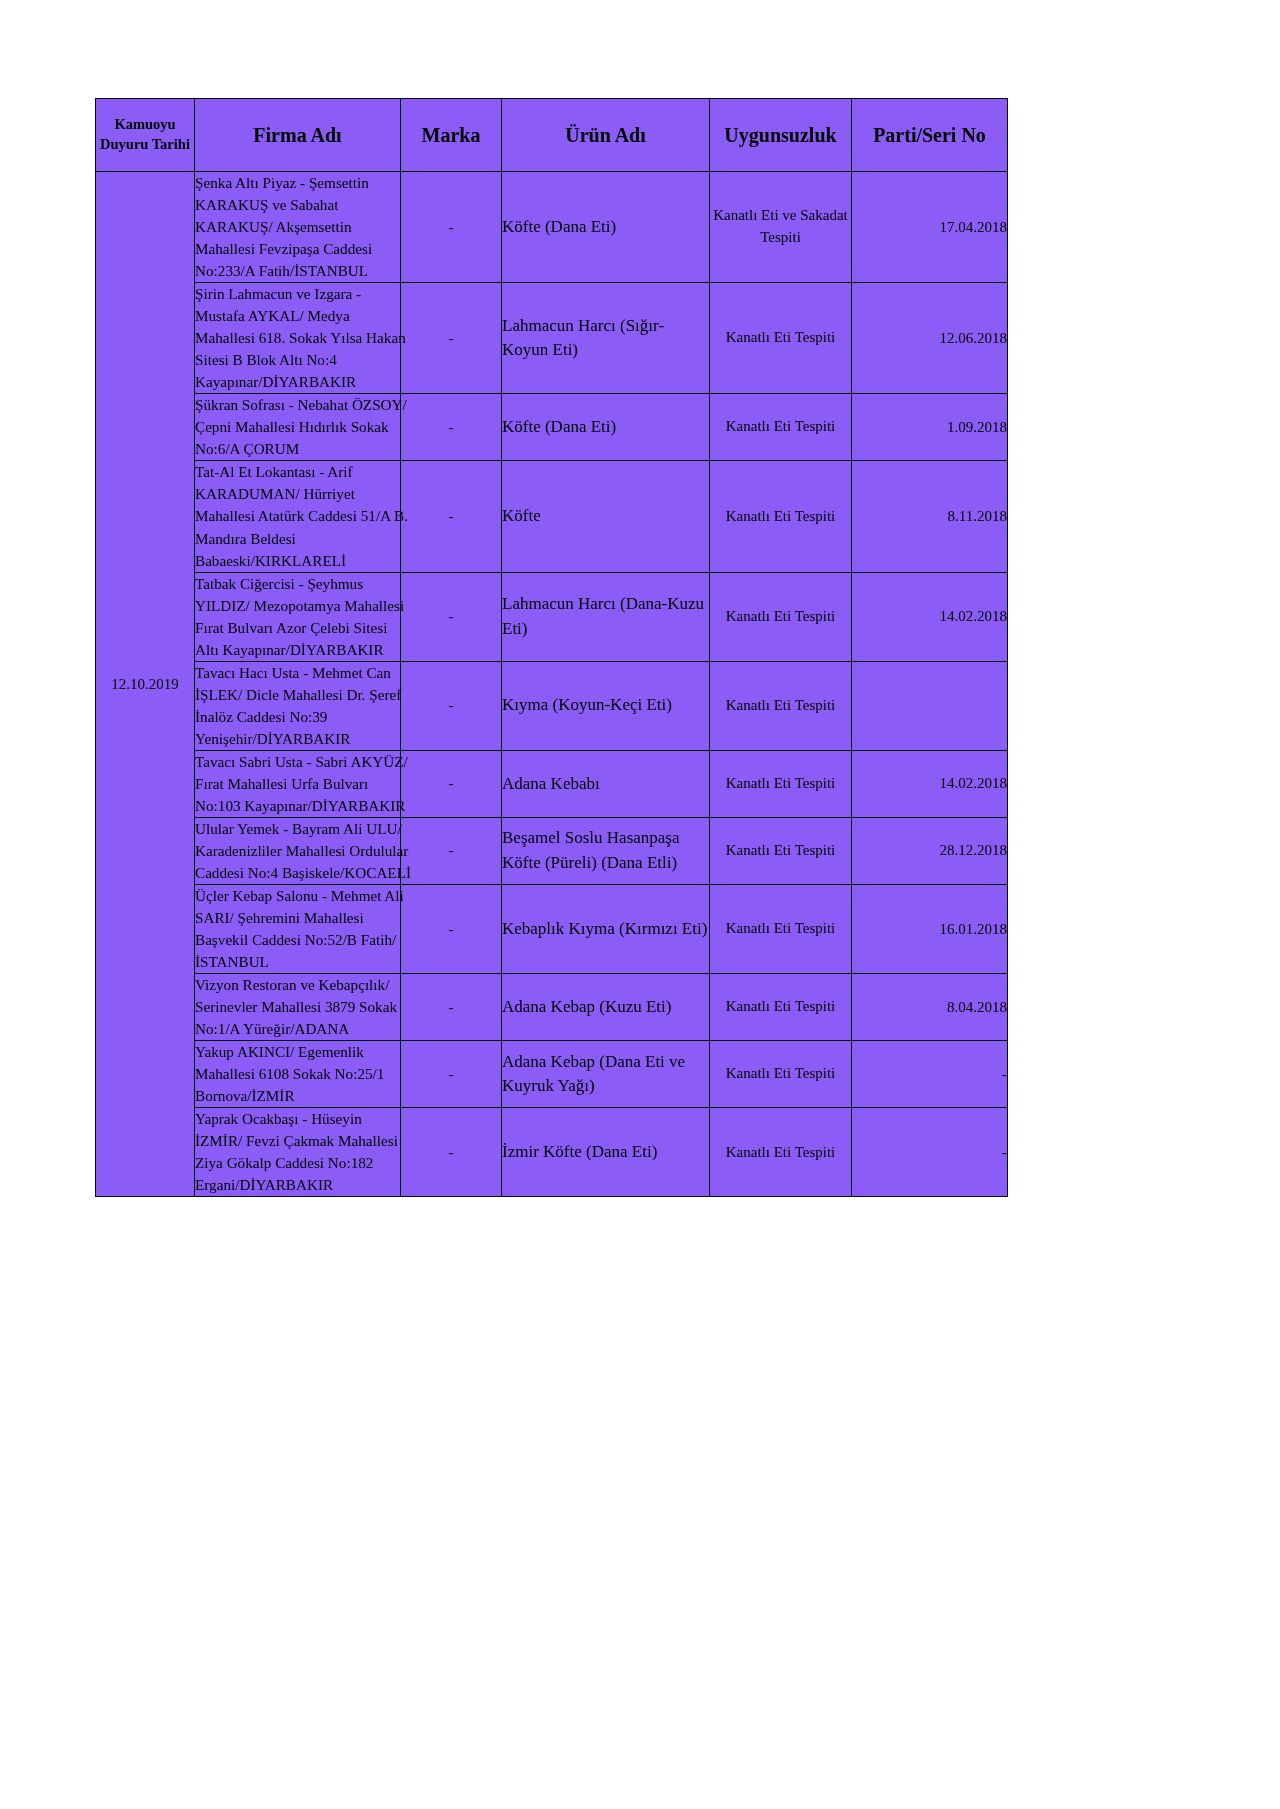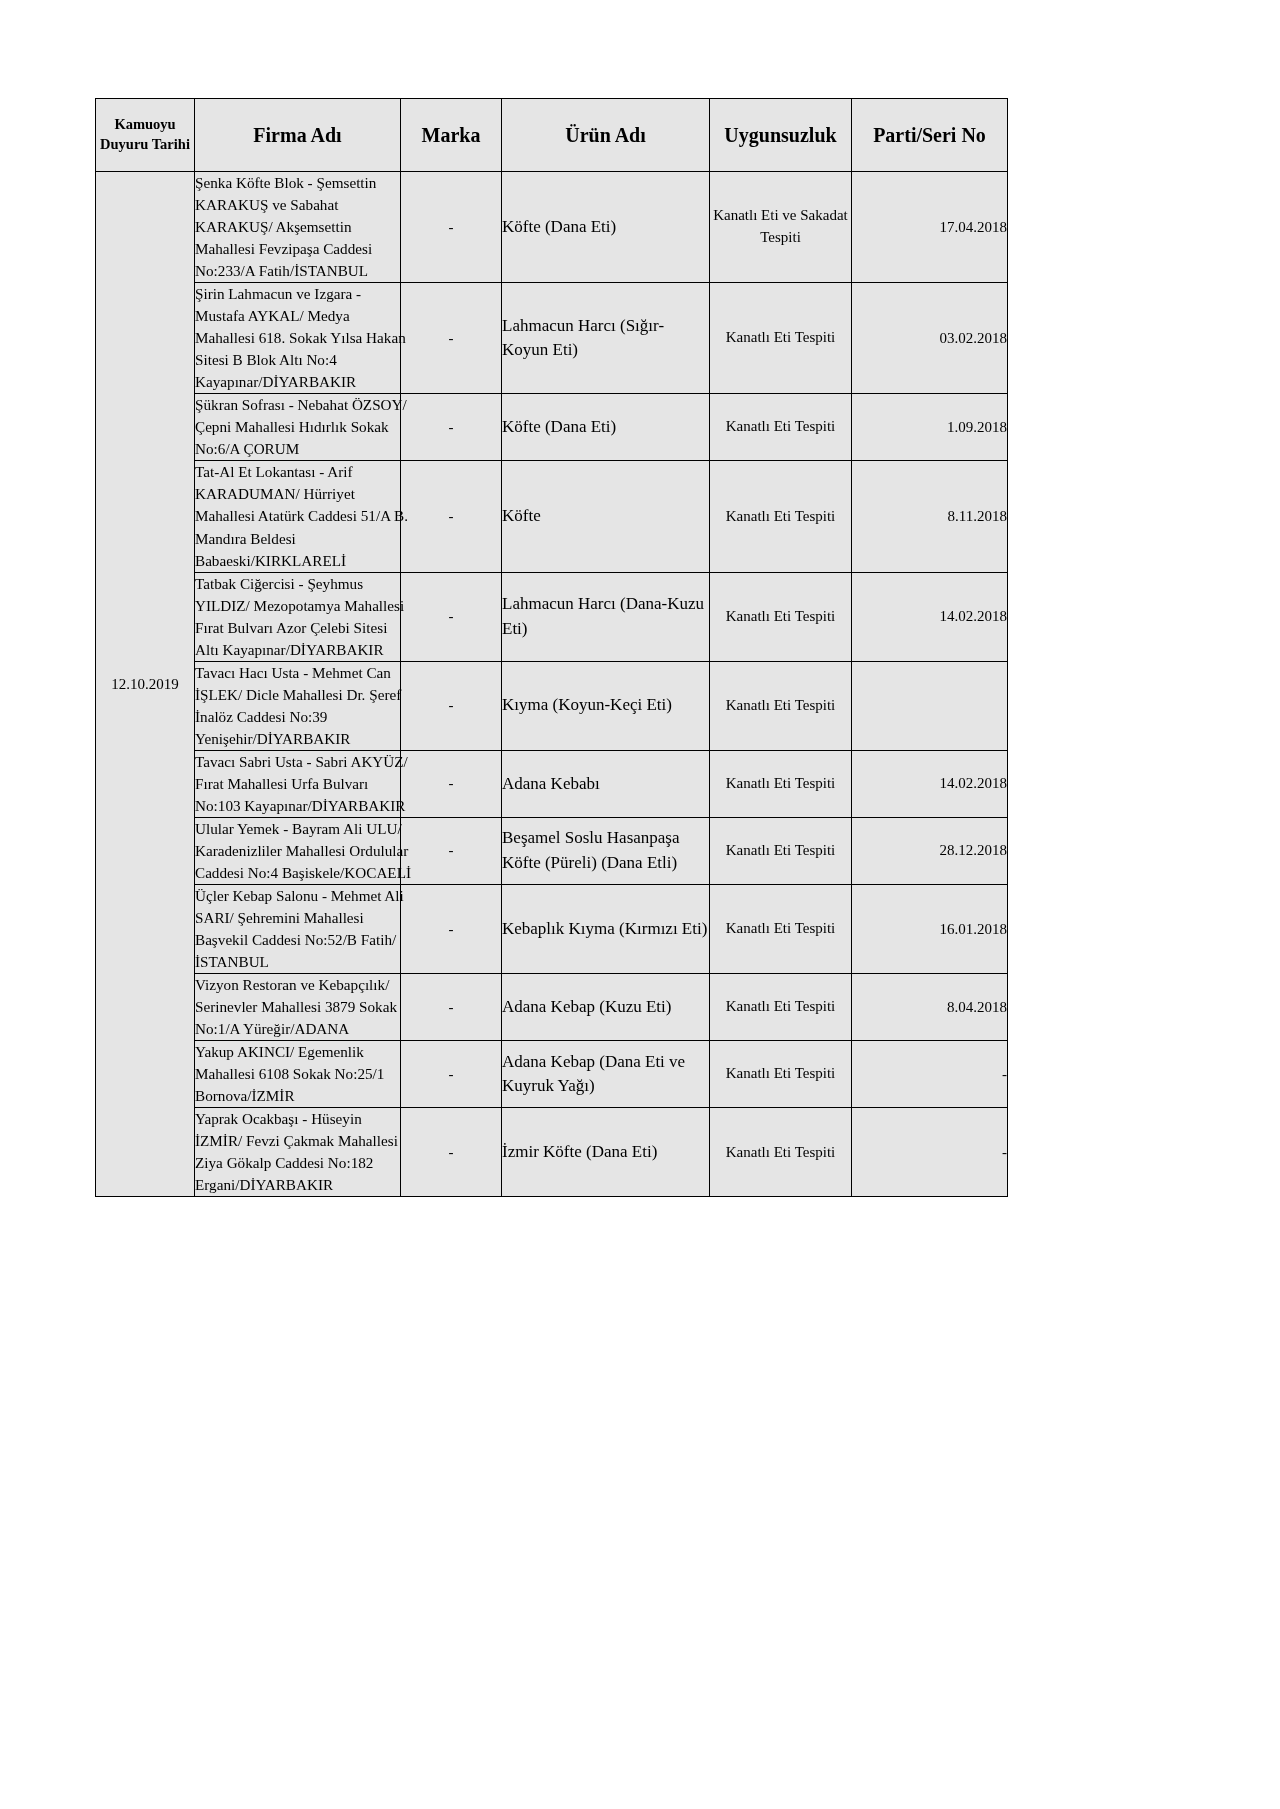--- a/index.html
+++ b/index.html
@@ -28,21 +28,21 @@
     position: absolute;
     left: 95px;
     top: 98px;
     width: 912px;
   }
 
   table.doc-table {
     border-collapse: collapse;
     table-layout: fixed;
     width: 912px;
-    background: #e5e5e5;
+    background: #8b5cf6;
   }
 
   table.doc-table th,
   table.doc-table td {
     border: 1.6px solid #000;
     vertical-align: middle;
     padding: 0;
   }
 
   
@@ -144,35 +144,35 @@
           <th>Marka</th>
           <th>Ürün Adı</th>
           <th>Uygunsuzluk</th>
           <th>Parti/Seri No</th>
         </tr>
       </thead>
       <tbody id="table-body">
           <tr>
             <td class="cell-date" rowspan="12">12.10.2019</td>
             <td class="cell-firm">
-              <span class="firm-text">Şenka Köfte Blok - Şemsettin KARAKUŞ ve Sabahat KARAKUŞ/ Akşemsettin Mahallesi Fevzipaşa Caddesi No:233/A Fatih/İSTANBUL</span>
+              <span class="firm-text">Şenka Altı Piyaz - Şemsettin KARAKUŞ ve Sabahat KARAKUŞ/ Akşemsettin Mahallesi Fevzipaşa Caddesi No:233/A Fatih/İSTANBUL</span>
             </td>
             <td class="cell-brand">-</td>
             <td class="cell-prod">Köfte (Dana Eti)</td>
             <td class="cell-nonc">Kanatlı Eti ve Sakadat Tespiti</td>
             <td class="cell-lot">17.04.2018</td>
           </tr>
           <tr>
             <td class="cell-firm">
               <span class="firm-text">Şirin Lahmacun ve Izgara - Mustafa AYKAL/ Medya Mahallesi 618. Sokak Yılsa Hakan Sitesi B Blok Altı No:4 Kayapınar/DİYARBAKIR</span>
             </td>
             <td class="cell-brand">-</td>
             <td class="cell-prod">Lahmacun Harcı (Sığır-Koyun Eti)</td>
             <td class="cell-nonc">Kanatlı Eti Tespiti</td>
-            <td class="cell-lot">03.02.2018</td>
+            <td class="cell-lot">12.06.2018</td>
           </tr>
           <tr>
             <td class="cell-firm">
               <span class="firm-text">Şükran Sofrası - Nebahat ÖZSOY/ Çepni Mahallesi Hıdırlık Sokak No:6/A ÇORUM</span>
             </td>
             <td class="cell-brand">-</td>
             <td class="cell-prod">Köfte (Dana Eti)</td>
             <td class="cell-nonc">Kanatlı Eti Tespiti</td>
             <td class="cell-lot">1.09.2018</td>
           </tr>

